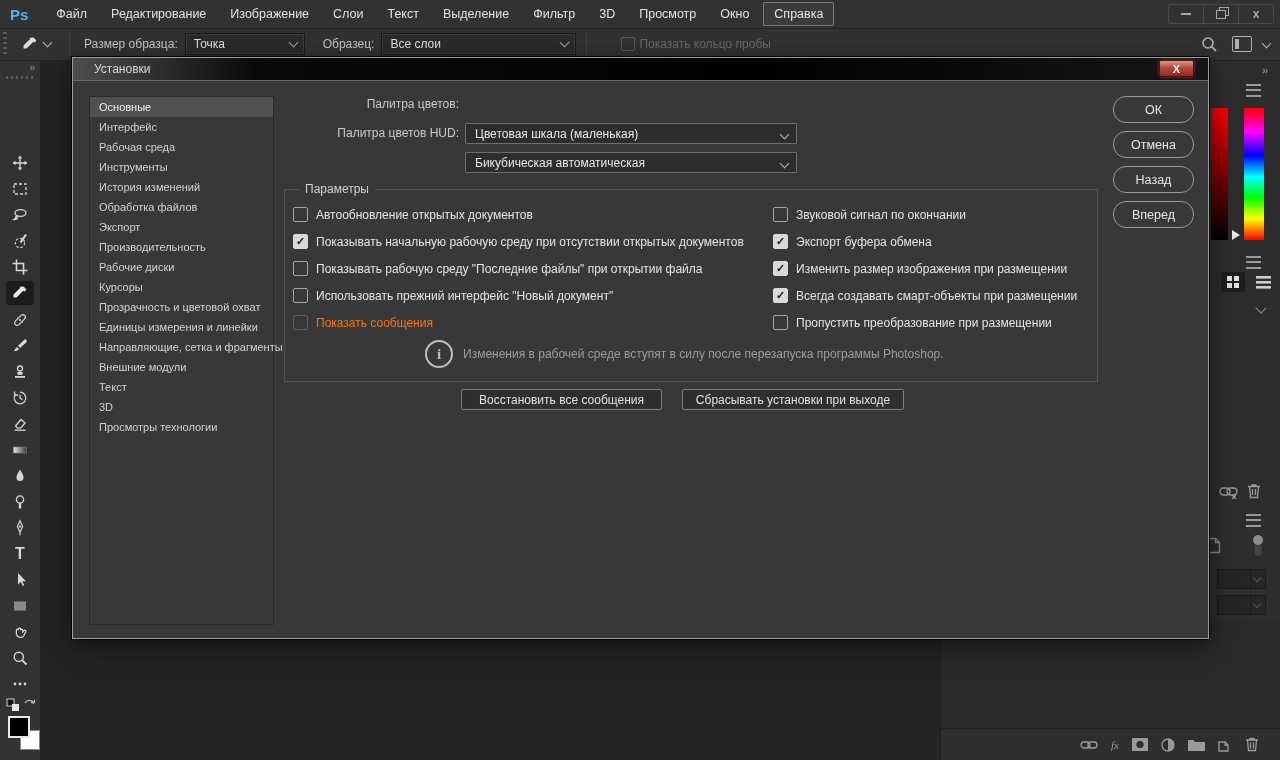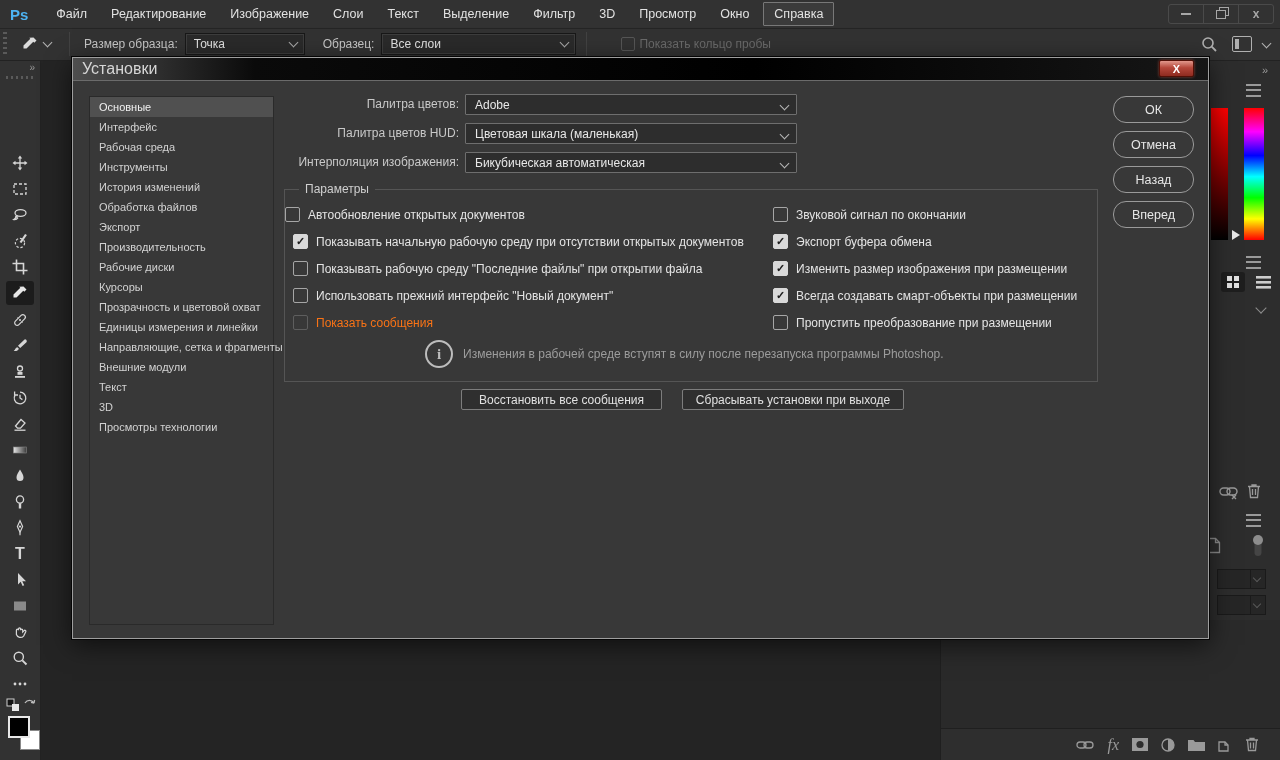--- a/index.html
+++ b/index.html
@@ -72,32 +72,32 @@
   .viewbtn{position:absolute;width:24px;height:20px;border-radius:3px;display:flex;align-items:center;justify-content:center;}
   .viewbtn.active{background:#1e1e1e;}
   .mini-dd{position:absolute;width:47px;height:18px;background:#262626;border:1px solid #1a1a1a;}
   .mini-dd .dd-chev{position:absolute;right:5px;top:5px;width:5px;height:5px;border-right:1.4px solid #585858;
                     border-bottom:1.4px solid #585858;transform:rotate(45deg);}
   .mini-dd:before{content:"";position:absolute;right:14px;top:0;bottom:0;width:1px;background:#1a1a1a;}
   .dock-label{position:absolute;font-size:11px;color:#5f5f5f;}
   #layers-bottom{position:absolute;left:0;right:0;bottom:0;height:32px;background:#2e2e2e;border-top:1px solid #1f1f1f;
                  display:flex;align-items:center;justify-content:flex-end;gap:13px;padding-right:22px;box-sizing:border-box;}
   #layers-body{position:absolute;left:0;right:0;top:560px;bottom:32px;background:#2a2a2a;}
-  .fx-text{font-size:16px;font-style:italic;color:#9a9a9a;font-family:"Liberation Serif",serif;}
+  .fx-text{font-size:11px;font-style:italic;color:#9a9a9a;font-family:"Liberation Serif",serif;}
 
   
   #canvas{position:absolute;left:41px;top:60px;width:899px;bottom:0;background:#242424;}
 
   
   #dialog{position:absolute;left:72px;top:57px;width:1135px;height:580px;background:#383838;
           border:1px solid #9e9e9e;box-shadow:0 0 0 1px #050505,0 6px 24px rgba(0,0,0,.6);z-index:10;}
   #dlg-title{position:absolute;left:0;top:0;right:0;height:22px;
              background:linear-gradient(90deg,#4e4e4e,#0a0a0a 16%,#000 60%,#161616);
              border-bottom:1px solid #6b6b6b;display:flex;align-items:center;}
-  #dlg-title span{font-size:16px;color:#d6d6d6;padding-left:9px;}
+  #dlg-title span{font-size:12px;color:#d6d6d6;padding-left:2px;margin-left:19px;}
   #dlg-close{position:absolute;right:14px;top:2px;width:33px;height:15px;border-radius:2px;
              background:linear-gradient(180deg,#e2988c,#b5473a 45%,#8e2b20);border:1px solid #511007;
              color:#fff;font-size:11px;font-weight:bold;display:flex;align-items:center;justify-content:center;
              box-shadow:0 0 3px rgba(255,120,100,.5);}
   #dlg-sidebar{position:absolute;left:16px;top:38px;width:183px;height:527px;border:1px solid #2a2a2a;}
   .side-item{height:20px;line-height:20px;font-size:11px;color:#d2d2d2;padding-left:9px;white-space:nowrap;}
   .side-item.selected{background:#505050;color:#f0f0f0;}
   .fld-label{position:absolute;width:330px;text-align:right;font-size:12px;color:#c9c9c9;line-height:21px;}
   .dropdown{position:absolute;left:392px;width:332px;height:21px;background:#2d2d2d;border:1px solid #6e6e6e;
             border-radius:1px;font-size:12px;color:#e8e8e8;line-height:21px;padding-left:9px;box-sizing:border-box;}
@@ -438,39 +438,34 @@
       <div class="side-item">Прозрачность и цветовой охват</div>
       <div class="side-item">Единицы измерения и линейки</div>
       <div class="side-item">Направляющие, сетка и фрагменты</div>
       <div class="side-item">Внешние модули</div>
       <div class="side-item">Текст</div>
       <div class="side-item">3D</div>
       <div class="side-item">Просмотры технологии</div>
     </div>
 
     <div class="fld-label" style="left:56px;top:36px;">Палитра цветов:</div>
-    <div class="dropdown" style="top:36px;">
-      <span>Adobe</span>
-      <span class="dd-chev"></span>
-    </div>
     <div class="fld-label" style="left:56px;top:65px;">Палитра цветов HUD:</div>
     <div class="dropdown" style="top:65px;">
       <span>Цветовая шкала (маленькая)</span>
       <span class="dd-chev"></span>
     </div>
-    <div class="fld-label" style="left:56px;top:94px;">Интерполяция изображения:</div>
     <div class="dropdown" style="top:94px;">
       <span>Бикубическая автоматическая</span>
       <span class="dd-chev"></span>
     </div>
 
     <div id="grp">
       <span id="grp-title">Параметры</span>
 
-      <div class="cbrow" style="left:0;top:17px;">
+      <div class="cbrow" style="left:8px;top:17px;">
         <span class="cb"></span>
         <label>Автообновление открытых документов</label>
       </div>
       <div class="cbrow" style="left:8px;top:44px;">
         <span class="cb checked"></span>
         <label>Показывать начальную рабочую среду при отсутствии открытых документов</label>
       </div>
       <div class="cbrow" style="left:8px;top:71px;">
         <span class="cb"></span>
         <label>Показывать рабочую среду "Последние файлы" при открытии файла</label>

